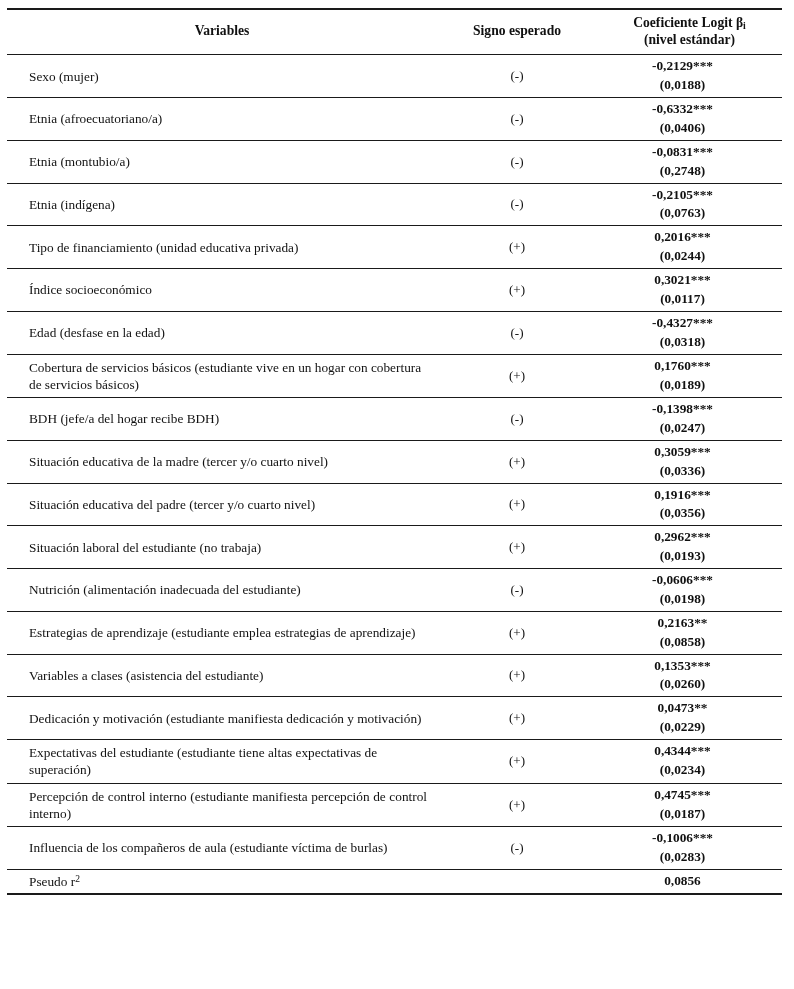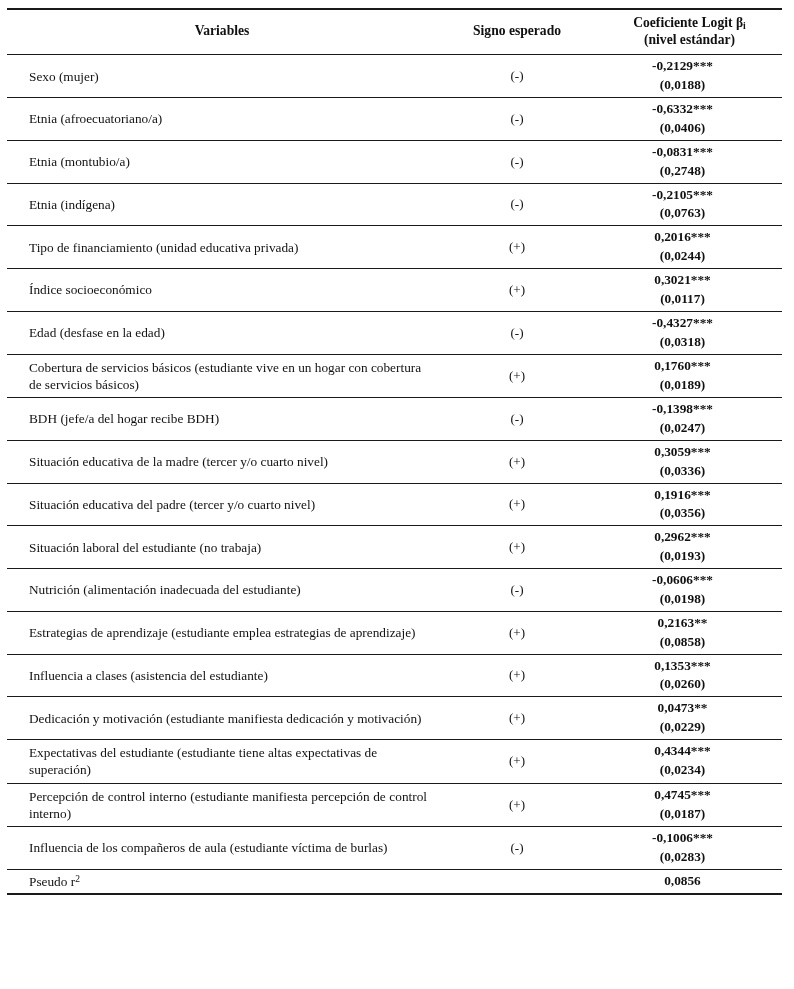--- a/index.html
+++ b/index.html
@@ -230,21 +230,21 @@
         </tr>
         <tr>
           <td class="var justify">Estrategias de aprendizaje (estudiante emplea estrategias de aprendizaje)</td>
           <td class="sign">(+)</td>
           <td class="coef">
             <span class="est">0,2163**</span>
             <span class="se">(0,0858)</span>
           </td>
         </tr>
         <tr>
-          <td class="var">Influencia a clases (asistencia del estudiante)</td>
+          <td class="var">Variables a clases (asistencia del estudiante)</td>
           <td class="sign">(+)</td>
           <td class="coef">
             <span class="est">0,1353***</span>
             <span class="se">(0,0260)</span>
           </td>
         </tr>
         <tr>
           <td class="var">Dedicación y motivación (estudiante manifiesta dedicación y motivación)</td>
           <td class="sign">(+)</td>
           <td class="coef">

